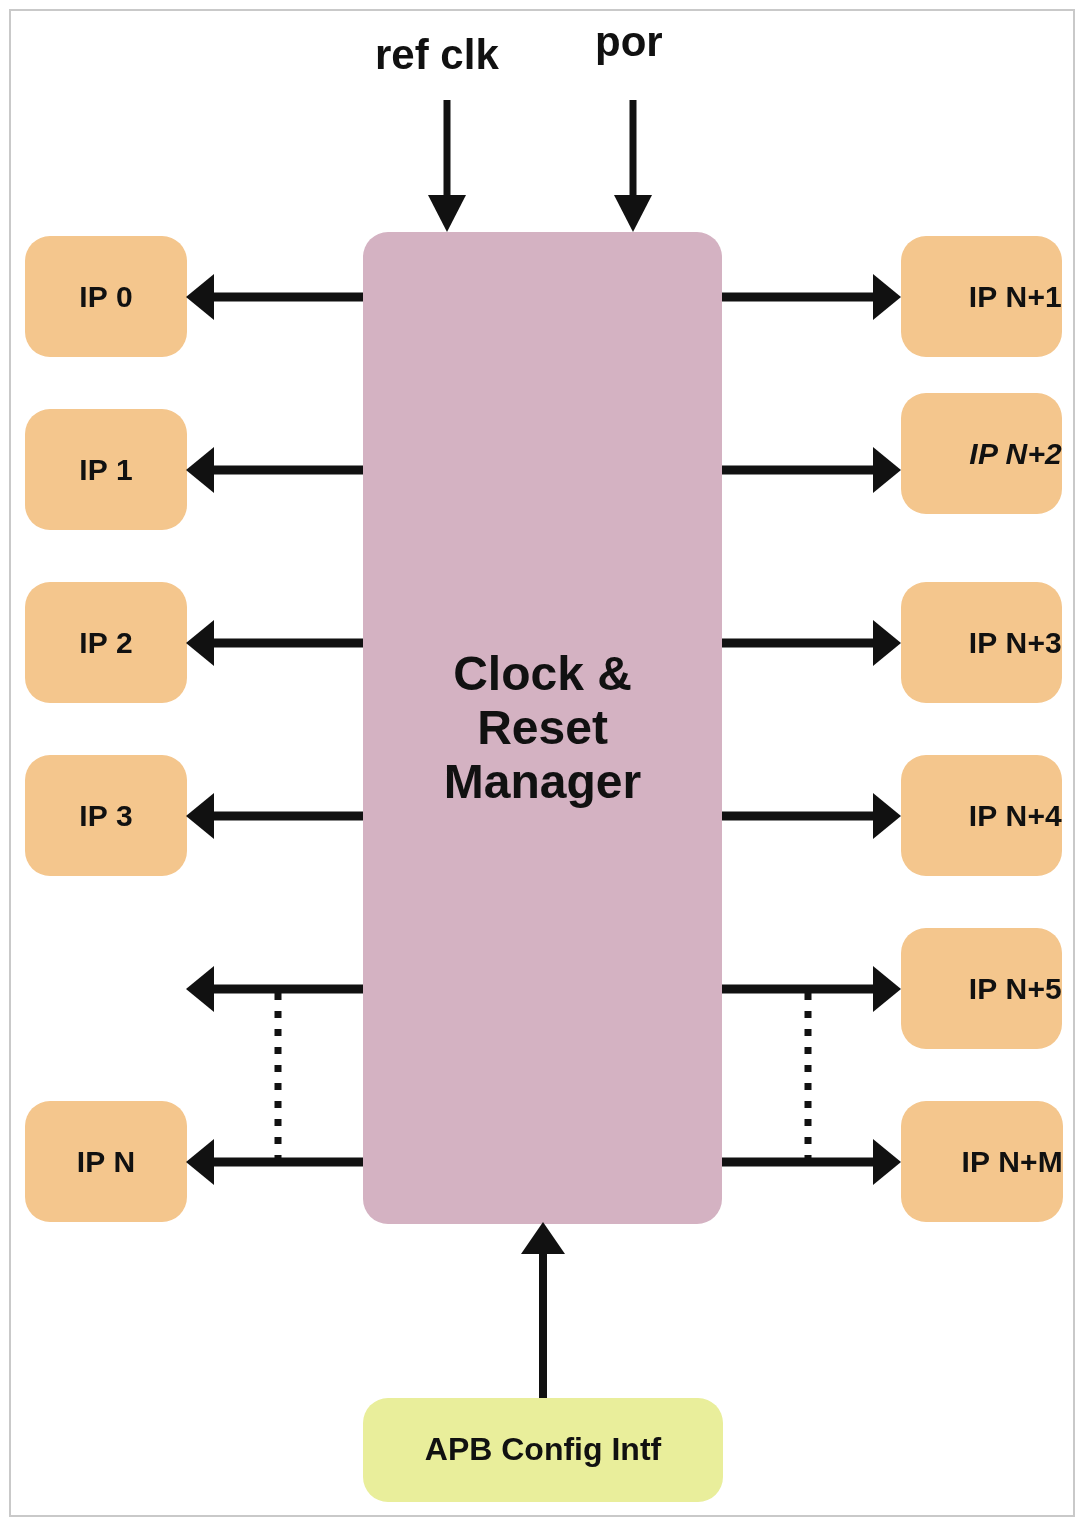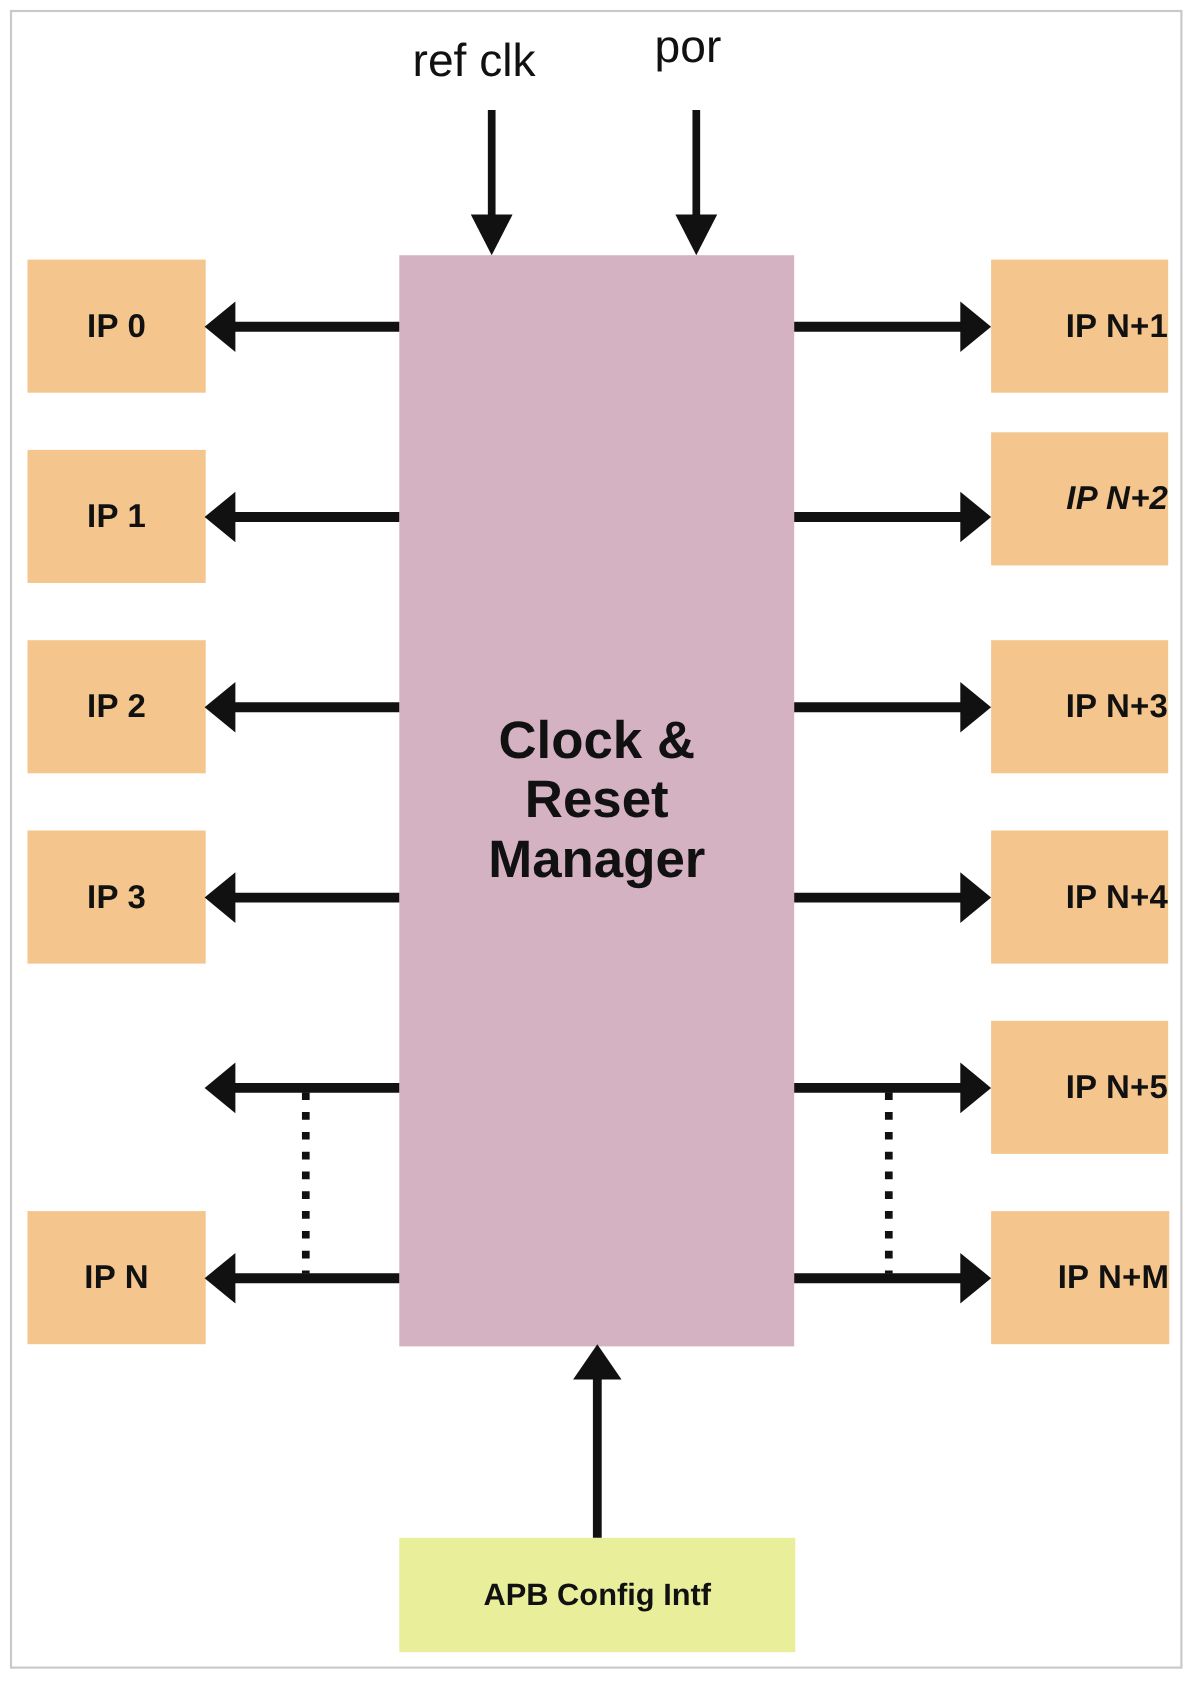--- a/index.html
+++ b/index.html
@@ -33,53 +33,54 @@
     position: absolute;
     box-sizing: border-box;
     display: flex;
     align-items: center;
     justify-content: center;
     font-weight: bold;
     color: #111111;
     line-height: 1.12;
     text-align: center;
     user-select: none;
+    border-radius: 25px;
   }
   .ip-blk {
     background: #f4c68d;
     font-size: 30px;
     letter-spacing: 0.2px;
   }
   .ip-left  { justify-content: center; }
   .ip-right { justify-content: flex-end; }
   #crm {
     background: #d4b2c2;
     font-size: 48px;
     flex-direction: column;
     font-weight: bold;
     letter-spacing: 0px;
   }
   #crm .crm-line { display: block; }
   #apb {
     background: #e9ee9b;
-    font-size: 28px;
+    font-size: 32px;
   }
   
   #wires {
     position: absolute;
     left: 0;
     top: 0;
     width: 1087px;
     height: 1529px;
     pointer-events: none;
   }
   .sig-label {
     position: absolute;
     font-size: 42px;
-    font-weight: normal;
+    font-weight: bold;
     color: #111111;
     white-space: nowrap;
     user-select: none;
   }
 </style>
 </head>
 <body>
 
 <div id="canvas">
   <div id="frame" style="border-color: rgb(201, 201, 201);"></div>

